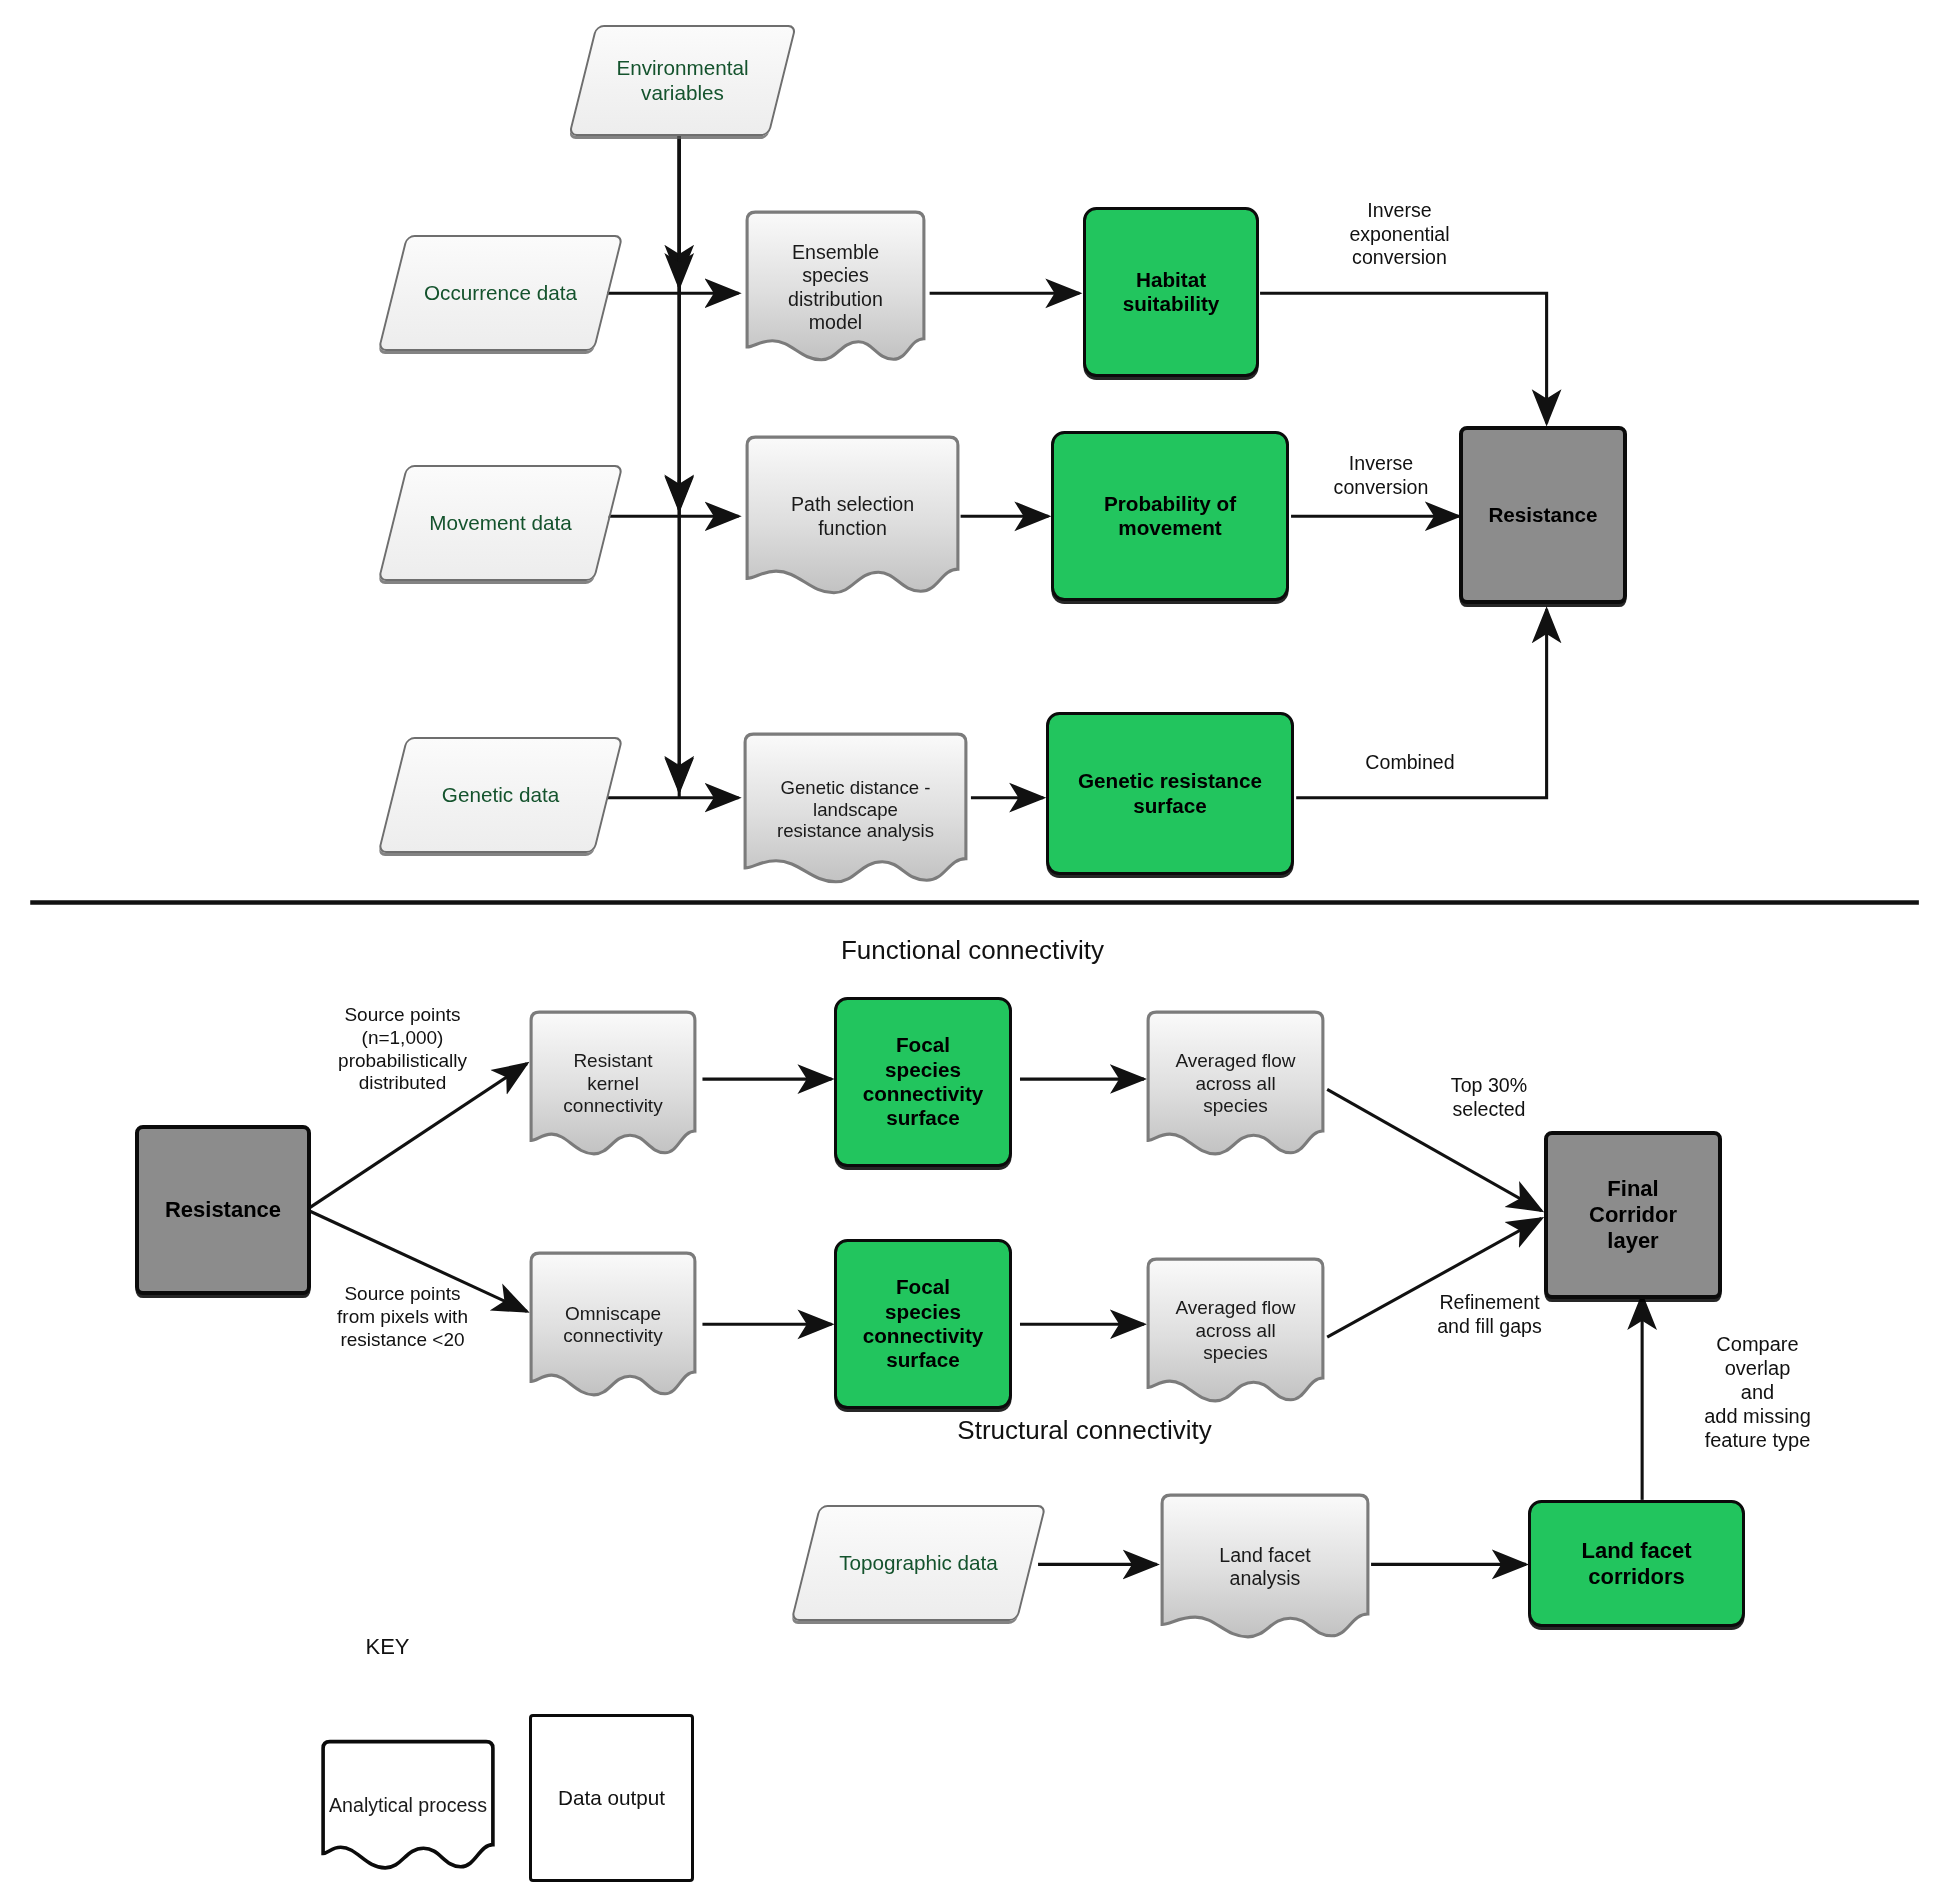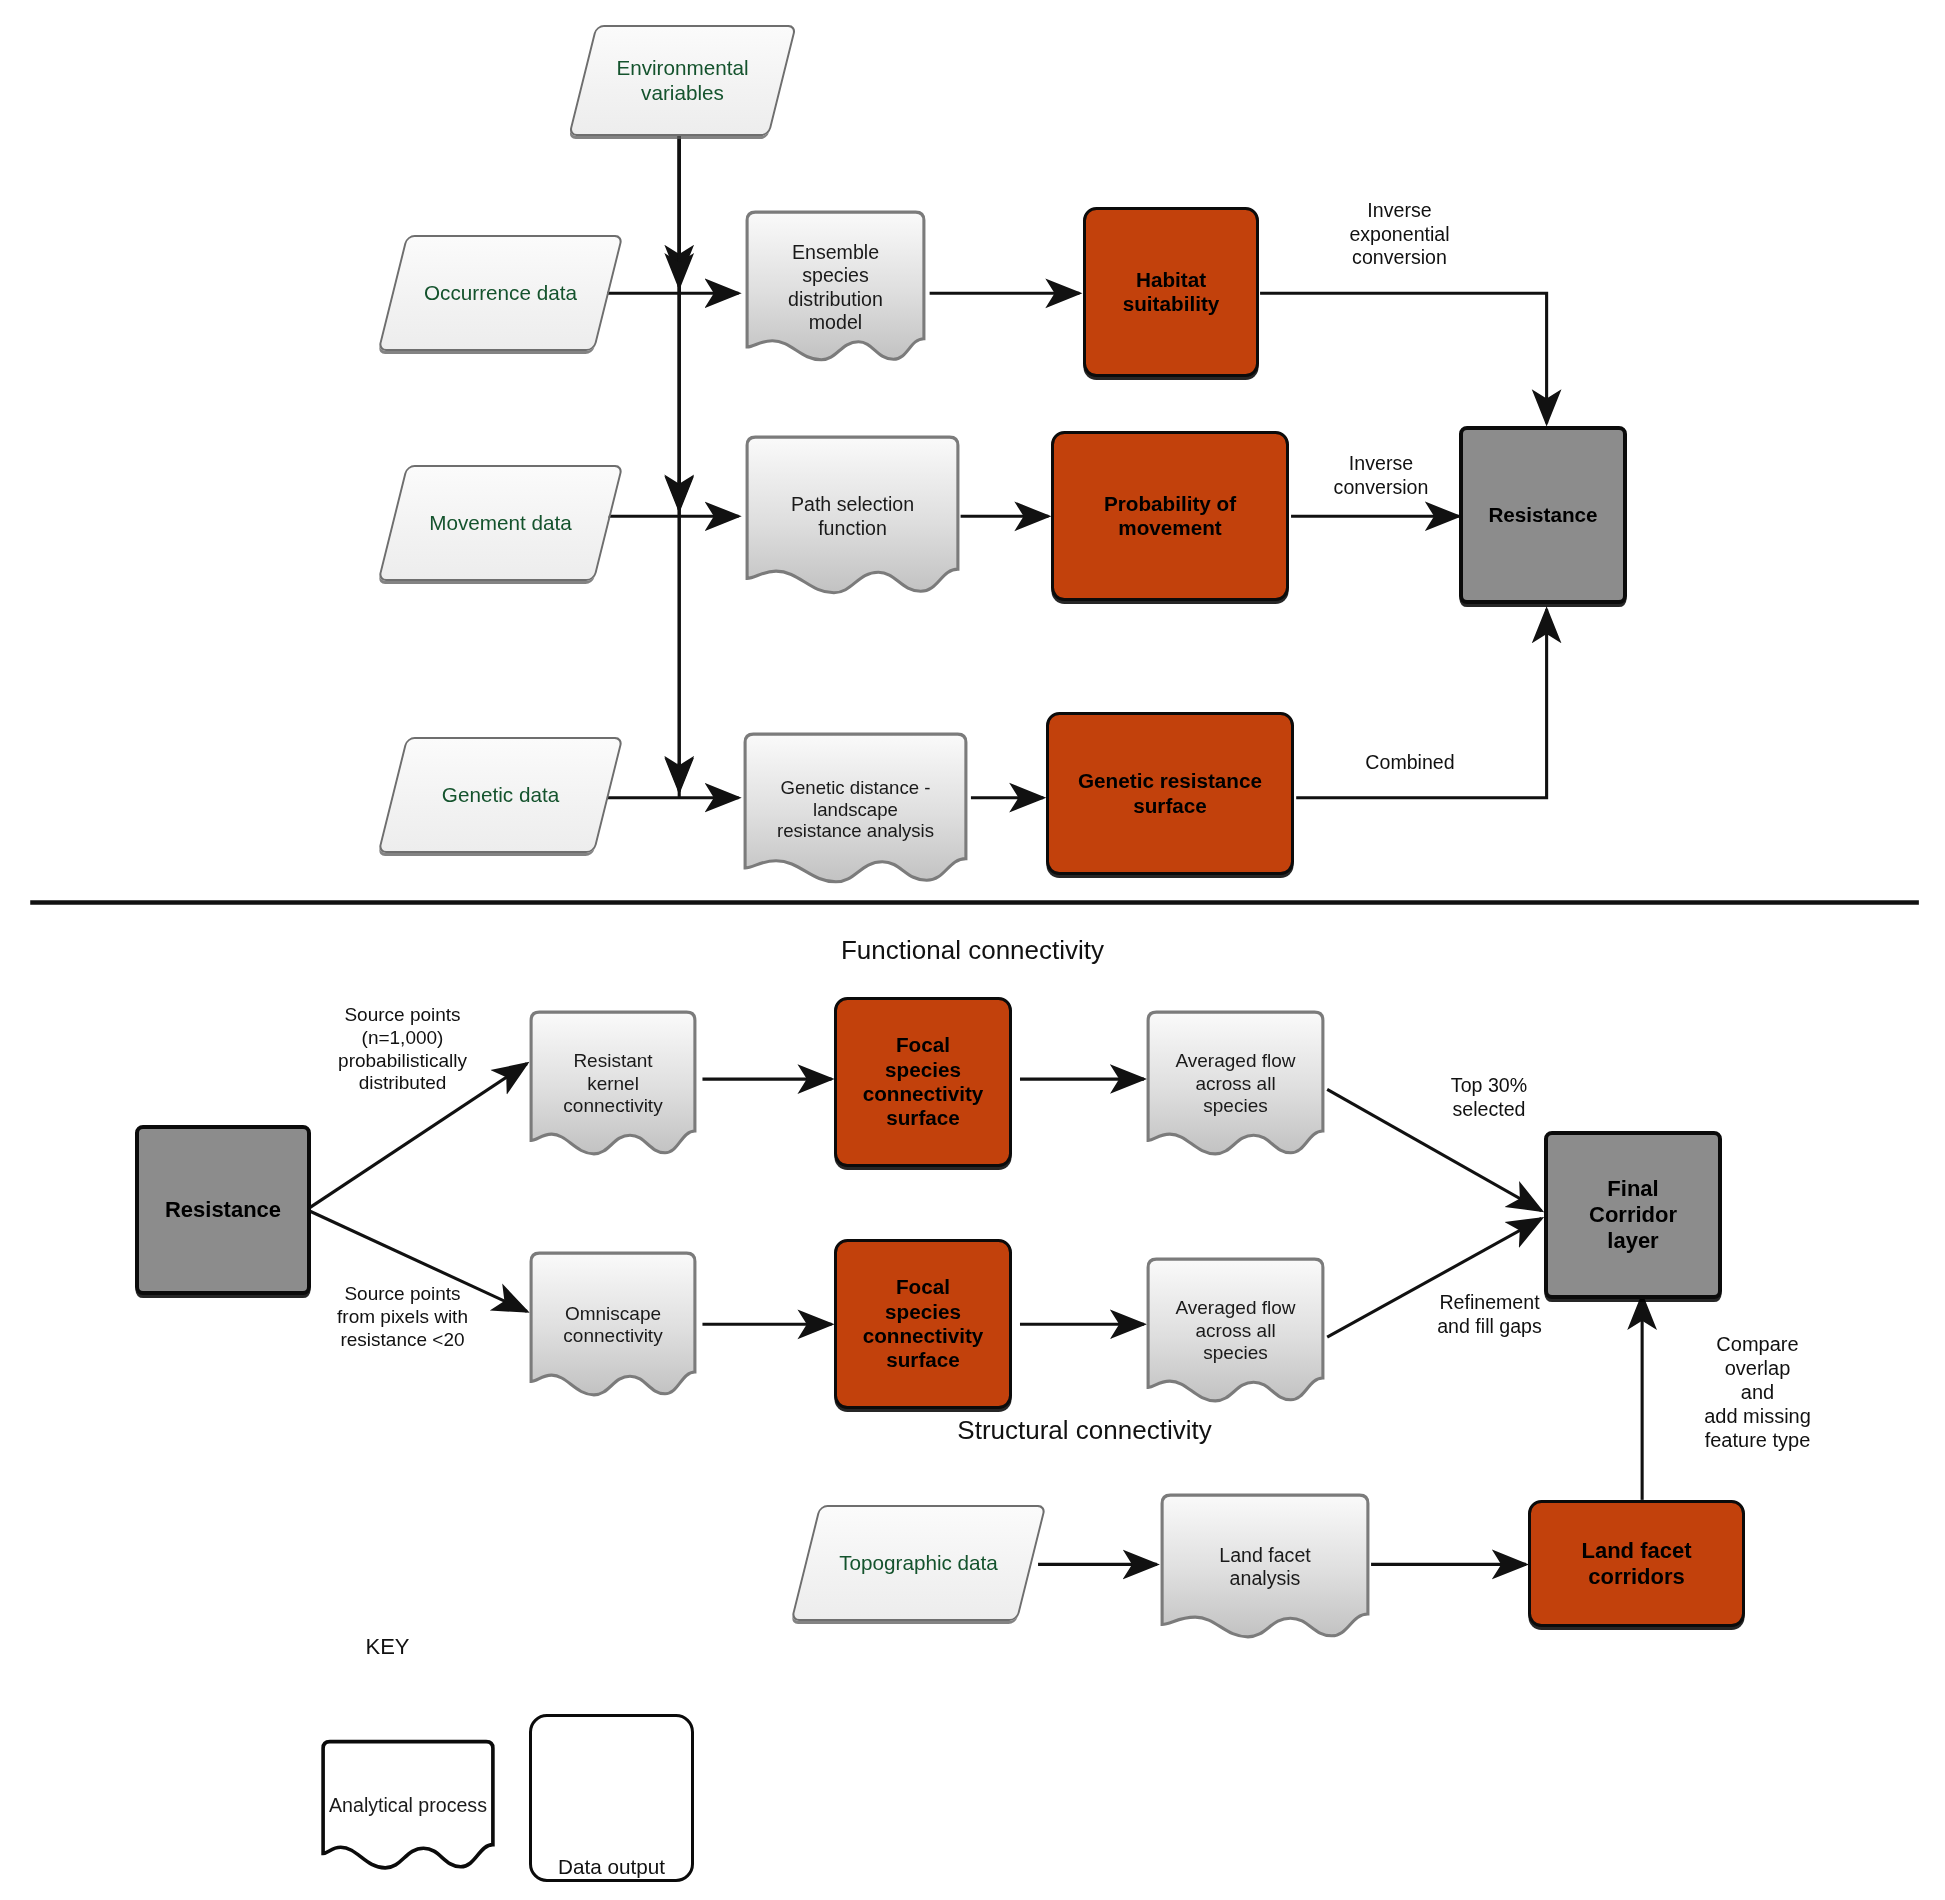--- a/index.html
+++ b/index.html
@@ -4,21 +4,21 @@
 <style>
   html,body{margin:0;padding:0;background:#ffffff;}
   body{font-family:"Liberation Sans", sans-serif;}
   #stage{position:relative;width:1946px;height:1900px;background:#fff;overflow:hidden;}
   svg#wires{position:absolute;left:0;top:0;width:1946px;height:1900px;pointer-events:none;}
 
   .node{position:absolute;box-sizing:border-box;display:flex;align-items:center;justify-content:center;text-align:center;z-index:3;}
   .node .lbl{display:block;line-height:1.18;padding:0 5.2px;white-space:pre-line;}
 
   
-  .out{border:3.6px solid #0b0b0b;border-radius:13.4px;background:#c2410c;
+  .out{border:3.6px solid #0b0b0b;border-radius:13.4px;background:#22c55e;
        box-shadow:0 3.6px 0 -0.5px rgba(0,0,0,.85);}
   .out .lbl{font-weight:bold;color:#000;}
 
   
   .grey{border:4.6px solid #0b0b0b;border-radius:8px;background:#8c8c8c;
         box-shadow:0 3.6px 0 -0.5px rgba(0,0,0,.85);}
   .grey .lbl{font-weight:bold;color:#000;}
 
   
   .inp{background:transparent;border:none;}
@@ -31,21 +31,21 @@
   
   .proc{background:transparent;border:none;}
   .proc svg.docshape{position:absolute;left:0;top:0;width:100%;height:100%;z-index:1;}
   .proc .lbl{position:relative;z-index:2;color:#1a1a1a;font-weight:normal;}
 
   
   .txt{position:absolute;color:#111;white-space:pre-line;line-height:1.2;z-index:4;}
   .center{text-align:center;}
 
   
-  .key-out{border:3.6px solid #0b0b0b;border-radius:18px;background:#fff;align-items:flex-end;}
+  .key-out{border:3.6px solid #0b0b0b;border-radius:4px;background:#fff;}
   .key-out .lbl{font-weight:normal;color:#111;}
   .key-inp .skewbg{background:#ffffff;border:3.1px solid #0b0b0b;box-shadow:none;}
   .key-inp .lbl{color:#111;}
 </style>
 </head>
 <body>
 
 <div id="stage">
 
   <svg id="wires" viewBox="0 0 3768 3680">

